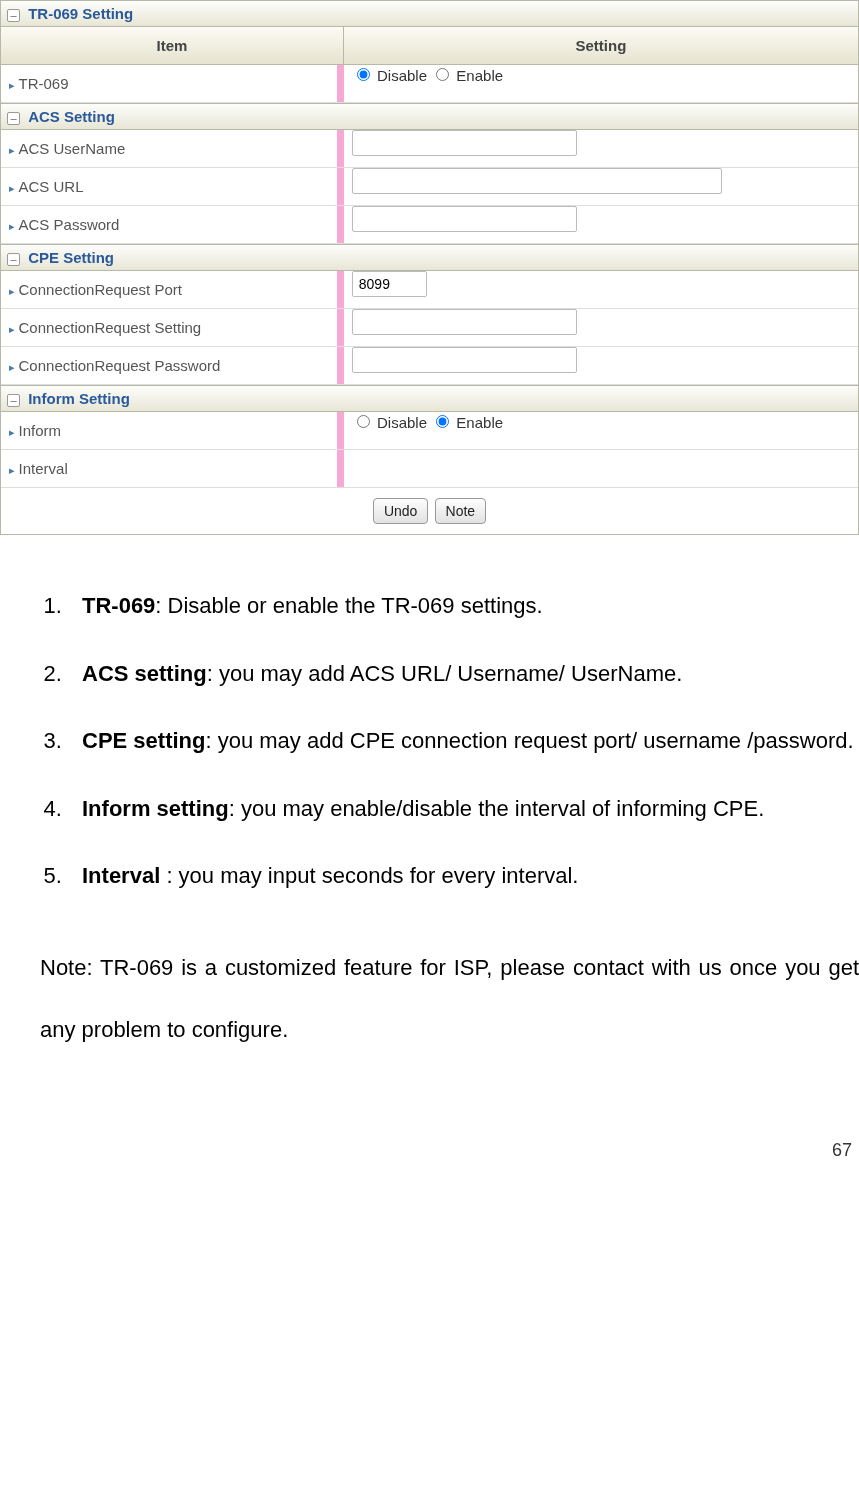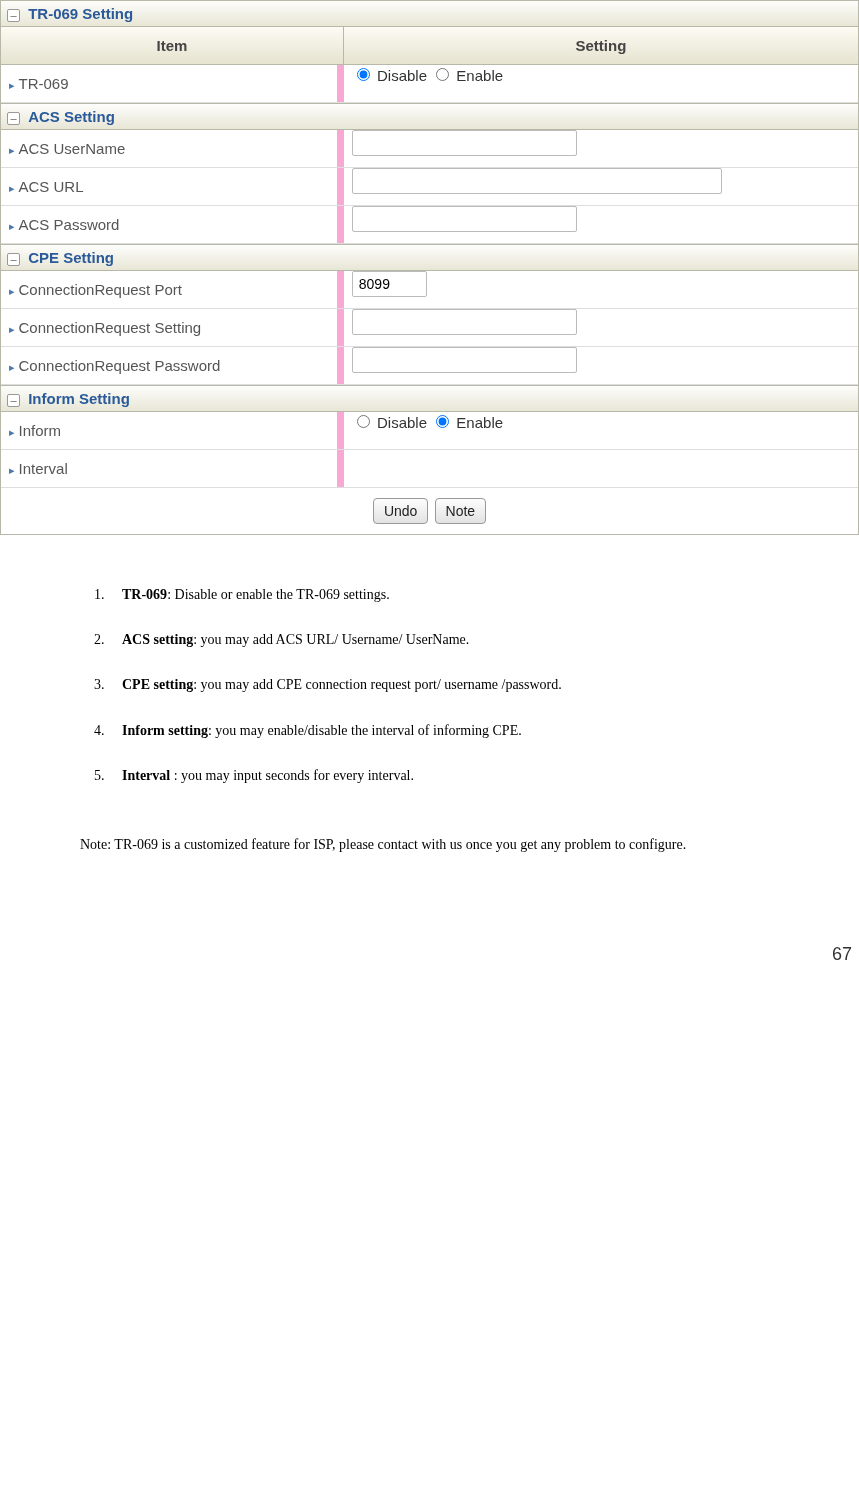--- a/index.html
+++ b/index.html
@@ -103,25 +103,25 @@
     background: linear-gradient(to bottom, #fdfdfd 0%, #e2e2e2 100%);
     border: 1px solid #999;
     border-radius: 4px;
     padding: 4px 10px;
     font-size: 14px;
     color: #222;
     margin: 0 1px;
     cursor: pointer;
   }
   .doc-text {
-    padding: 40px 0 0 80px;
-    font-size: 14px;
+    padding: 40px 0 0 40px;
+    font-size: 22px;
     line-height: 2.8;
     color: #000;
-    font-family: Liberation Serif, serif;
+    font-family: Liberation Sans, sans-serif;
   }
   .doc-text ol { padding-left: 28px; margin-top: 0; }
   .doc-text li { padding-left: 14px; margin-bottom: 6px; }
   .note {
     margin-top: 30px;
     text-align: justify;
   }
   .page-num {
     text-align: right;
     padding: 80px 7px 10px 0;

